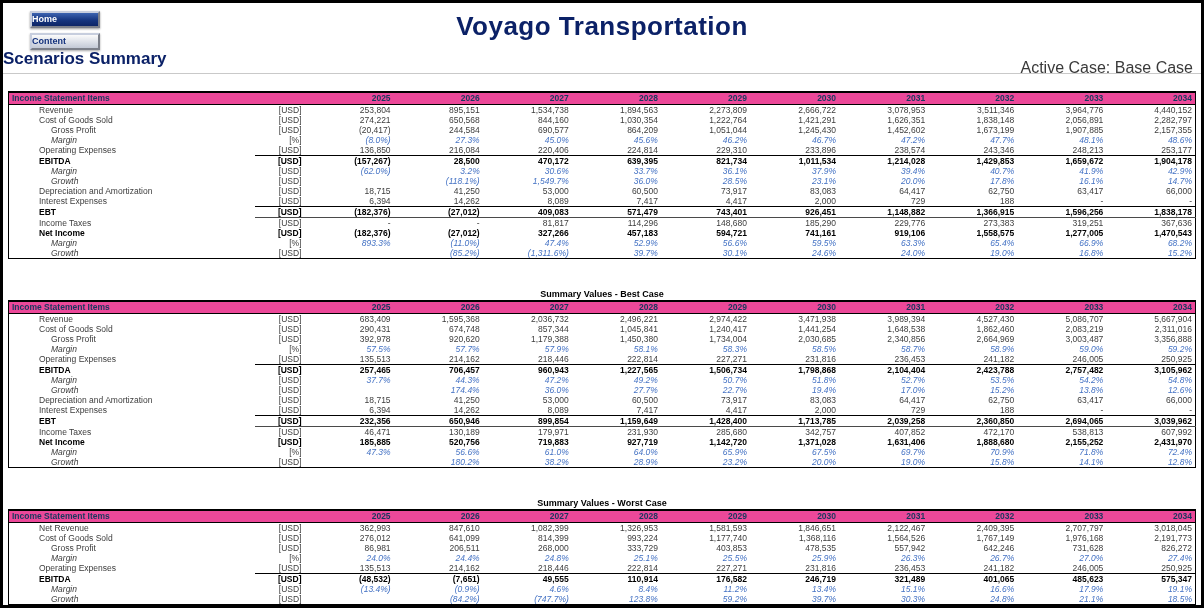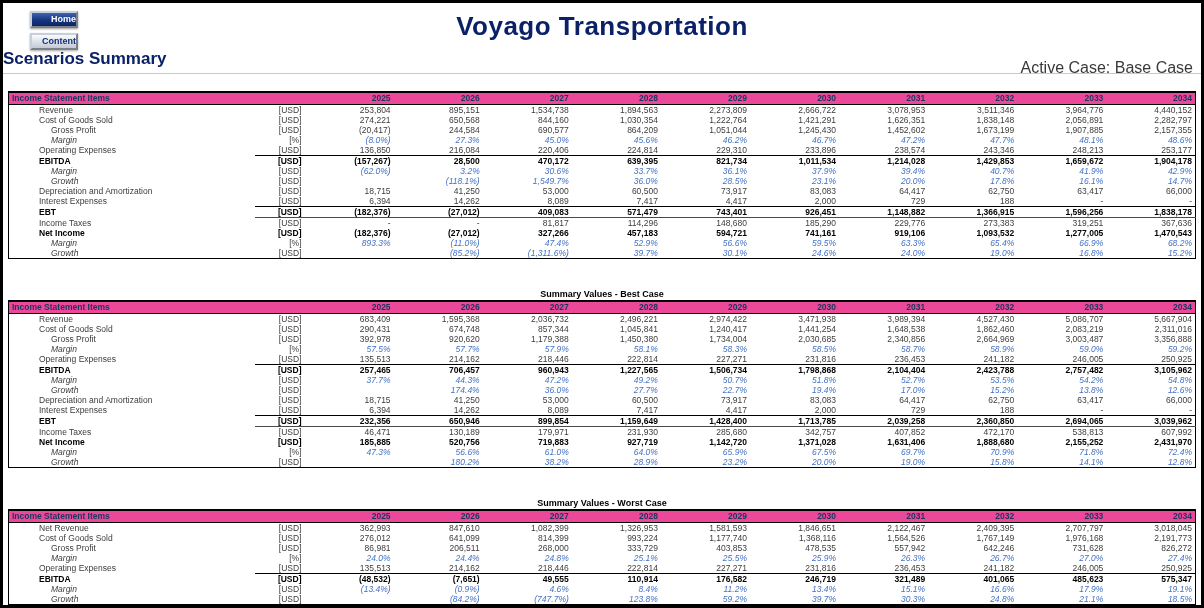--- a/index.html
+++ b/index.html
@@ -4,22 +4,22 @@
 <style>
   * { margin:0; padding:0; box-sizing:border-box; }
   html,body { background:#888; }
   .page {
     position:relative; width:1204px; height:608px; background:#fff;
     border:3px solid #000; overflow:hidden;
     font-family:"Liberation Sans", sans-serif;
   }
   
   .nav-btns { position:absolute; left:27px; top:8px; }
-  .btn { display:block; width:48px; height:17px; margin-bottom:5px;
-    font-size:9px; font-weight:bold; line-height:13px; text-align:right;
+  .btn { display:block; width:70px; height:17px; margin-bottom:5px;
+    font-size:9px; font-weight:bold; line-height:13px; text-align:left;
     border:2px outset #c7cede; cursor:pointer;
     font-family:"Liberation Sans", sans-serif; }
   .btn-home { background:linear-gradient(#3c63b0 0%, #16357f 55%, #0d2566 100%); color:#fff;
     box-shadow:0 1px 2px rgba(0,0,0,.4); }
   .btn-content { background:linear-gradient(#fbfbfb 0%, #d9dde6 60%, #c3c9d6 100%); color:#12307c;
     box-shadow:0 1px 2px rgba(0,0,0,.35); }
   
   .title { position:absolute; top:8px; left:0; right:0; text-align:center;
     font-size:26px; font-weight:bold; color:#0b2167; letter-spacing:.5px; }
   .subtitle { position:absolute; top:46px; left:0; right:0; text-align:left;
@@ -257,21 +257,21 @@
             <tr class="bold">
               <td class="lbl">Net Income</td>
               <td class="unit">[USD]</td>
               <td class="num">(182,376)</td>
               <td class="num">(27,012)</td>
               <td class="num">327,266</td>
               <td class="num">457,183</td>
               <td class="num">594,721</td>
               <td class="num">741,161</td>
               <td class="num">919,106</td>
-              <td class="num">1,093,532</td>
+              <td class="num">1,558,575</td>
               <td class="num">1,277,005</td>
               <td class="num">1,470,543</td>
             </tr>
             <tr class="pct">
               <td class="lbl ind1">Margin</td>
               <td class="unit">[%]</td>
               <td class="num">893.3%</td>
               <td class="num">(11.0%)</td>
               <td class="num">47.4%</td>
               <td class="num">52.9%</td>

